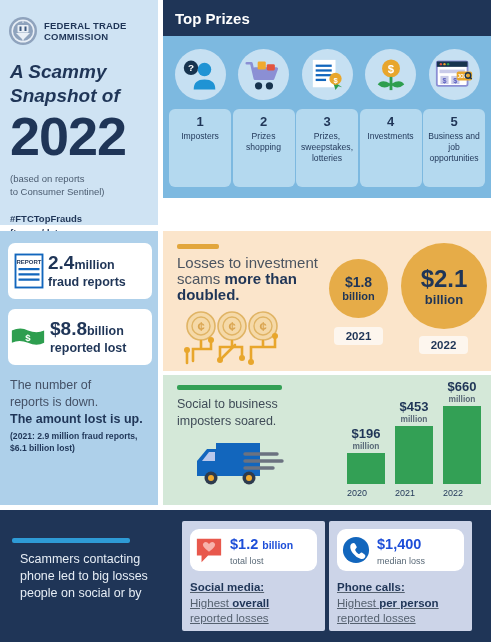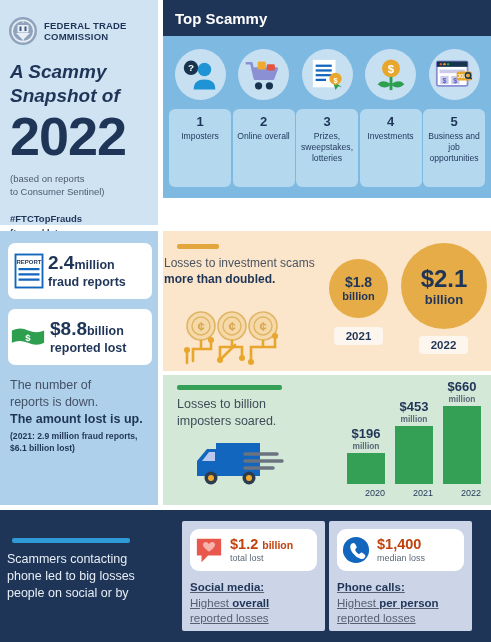--- a/index.html
+++ b/index.html
@@ -89,22 +89,22 @@
   .fraud-name { font-size: 8.6px; color: #1f3557; line-height: 11px; padding: 2px 3px 0 3px; }
 
   
   .invest {
     position: absolute; left: 163px; top: 231px; width: 328px; height: 140px;
     background: #fbe5cb;
   }
   .rule { height: 5px; border-radius: 2px; }
   .invest-rule { position: absolute; left: 14px; top: 13px; width: 42px; background: #e2a63c; }
   .invest-text {
-    position: absolute; left: 1px; top: 24px; width: 160px;
-    font-size: 12px; line-height: 16px; color: #4b5460;
+    position: absolute; left: 14px; top: 24px; width: 160px;
+    font-size: 15px; line-height: 16px; color: #4b5460;
   }
   .invest-text b { color: #1f3557; font-weight: bold; }
   .coins { position: absolute; left: 14px; top: 78px; width: 130px; height: 56px; }
 
   .circ {
     position: absolute; border-radius: 50%; background: #e6ac48;
     display: flex; flex-direction: column; align-items: center; justify-content: center;
     color: #1f3557;
   }
   .circ-2021 { left: 166px; top: 28px; width: 59px; height: 59px; }
@@ -132,46 +132,46 @@
     font-size: 12.5px; line-height: 17px; color: #3f4b57;
   }
   .truck { position: absolute; left: 20px; top: 62px; width: 116px; height: 50px; }
   .chart { position: absolute; left: 180px; top: 6px; width: 144px; height: 120px; }
   .bar-group { position: absolute; bottom: 17px; width: 38px; }
   .bar { width: 100%; background: #33a055; }
   .bar-amt { font-size: 13px; font-weight: bold; color: #1f3557; text-align: center;
              line-height: 14px; }
   .bar-un { font-size: 8.4px; font-weight: bold; color: #5a6a78; text-align: center;
             line-height: 10px; padding-bottom: 2px; }
-  .bar-yr { position: absolute; bottom: 2px; width: 38px; text-align: right;
+  .bar-yr { position: absolute; bottom: 2px; width: 38px; text-align: left;
             font-size: 9px; color: #1f3557; line-height: 11px; }
 
   
   .bottom {
     position: absolute; left: 0; top: 510px; width: 491px; height: 132px;
     background: #1f3557;
   }
   .bot-rule { position: absolute; left: 12px; top: 28px; width: 118px; height: 5px;
               background: #2e9bd6; border-radius: 2px; }
   .bot-text {
-    position: absolute; left: 7px; top: 41px; width: 158px;
+    position: absolute; left: 20px; top: 41px; width: 158px;
     font-size: 12.5px; line-height: 17px; color: #e6edf5;
   }
   .bot-card {
     position: absolute; top: 11px; width: 143px; height: 110px;
     background: #ccd4e8; border-radius: 2px; padding: 8px;
   }
   .bot-card-a { left: 182px; }
   .bot-card-b { left: 329px; }
   .bot-pill {
     background: #ffffff; border-radius: 9px; height: 42px; width: 100%;
     display: flex; align-items: center; padding-left: 5px; gap: 7px;
   }
   .bot-icon { width: 28px; height: 28px; flex: 0 0 28px; }
-  .bot-amt { font-size: 14.5px; font-weight: bold; color: #c2410c; line-height: 15px;
+  .bot-amt { font-size: 14.5px; font-weight: bold; color: #1d4ed8; line-height: 21px;
              white-space: nowrap; }
   .bot-amt .u { font-size: 10.5px; }
   .bot-sub { font-size: 9px; color: #5a6a78; line-height: 11px; }
   .bot-desc { padding-top: 9px; font-size: 11.5px; line-height: 15.5px; color: #55616f; text-decoration: underline; }
   .bot-desc .hl { color: #1f3557; font-weight: bold; }
 </style>
 </head>
 <body>
 
 <div class="page">
@@ -249,21 +249,21 @@
         <div><b>The amount lost is up.</b></div>
       </div>
       <div class="left-paren">
         <div>(2021: 2.9 million fraud reports,</div>
         <div>$6.1 billion lost)</div>
       </div>
     </div>
   </div>
 
   <div class="frauds">
-    <div class="frauds-hdr">Top Scammy</div>
+    <div class="frauds-hdr">Top Prizes</div>
     <div class="frauds-body">
 
       <div class="fraud-col">
         <div class="fraud-circle">
           <svg width="36" height="32" viewBox="0 0 40 34">
             <circle cx="10" cy="9" r="8" fill="#17334e"></circle>
             <text x="10" y="13" font-size="11" font-weight="bold" fill="#ffffff" text-anchor="middle" font-family="Liberation Sans, sans-serif">?</text>
             <circle cx="25" cy="11" r="7.5" fill="#1f93d4"></circle>
             <path d="M13 33 q0 -11 12 -11 q12 0 12 11 z" fill="#1f93d4"></path>
           </svg>
@@ -280,21 +280,21 @@
             <path d="M2 4 h5 l4 17 h20 l4 -11 h-24" fill="none" stroke="#8b8fd4" stroke-width="3" stroke-linejoin="round" stroke-linecap="round"></path>
             <path d="M9 10 h26 l-4 11 h-19 z" fill="#8b8fd4"></path>
             <rect x="14" y="2" width="9" height="9" rx="1.5" fill="#f0a92e"></rect>
             <rect x="24" y="5" width="9" height="7" rx="1.5" fill="#e2543f"></rect>
             <circle cx="15" cy="29" r="4" fill="#17334e"></circle>
             <circle cx="27" cy="29" r="4" fill="#17334e"></circle>
           </svg>
         </div>
         <div class="fraud-label-box">
           <div class="fraud-rank">2</div>
-          <div class="fraud-name">Online overall</div>
+          <div class="fraud-name">Prizes shopping</div>
         </div>
       </div>
 
       <div class="fraud-col">
         <div class="fraud-circle">
           <svg width="34" height="34" viewBox="0 0 36 36">
             <rect x="3" y="2" width="24" height="29" fill="#ffffff"></rect>
             <rect x="6" y="7" width="17" height="2.4" fill="#1266bd"></rect>
             <rect x="6" y="12" width="17" height="2.4" fill="#1266bd"></rect>
             <rect x="6" y="17" width="17" height="2.4" fill="#1266bd"></rect>
@@ -402,21 +402,21 @@
       <div class="amt">$2.1</div>
       <div class="un">billion</div>
     </div>
     <div class="yearpill pill-2021">2021</div>
     <div class="yearpill pill-2022">2022</div>
   </div>
 
   <div class="biz">
     <div class="rule biz-rule"></div>
     <div class="biz-text">
-      <div>Losses to billion</div>
+      <div>Social to business</div>
       <div>imposters soared.</div>
     </div>
 
     <svg class="truck" viewBox="0 0 116 50">
       <rect x="33" y="6" width="44" height="32" fill="#1266bd"></rect>
       <path d="M14 38 v-14 l10 -12 h9 v26 z" fill="#1266bd"></path>
       <path d="M19 24 l7 -9 h6 v9 z" fill="#b9c8ec"></path>
       <rect x="14" y="34" width="63" height="5" fill="#1266bd"></rect>
       <g stroke="#6b7280" stroke-width="3.4" stroke-linecap="round">
         <line x1="62" y1="17" x2="94" y2="17"></line>

